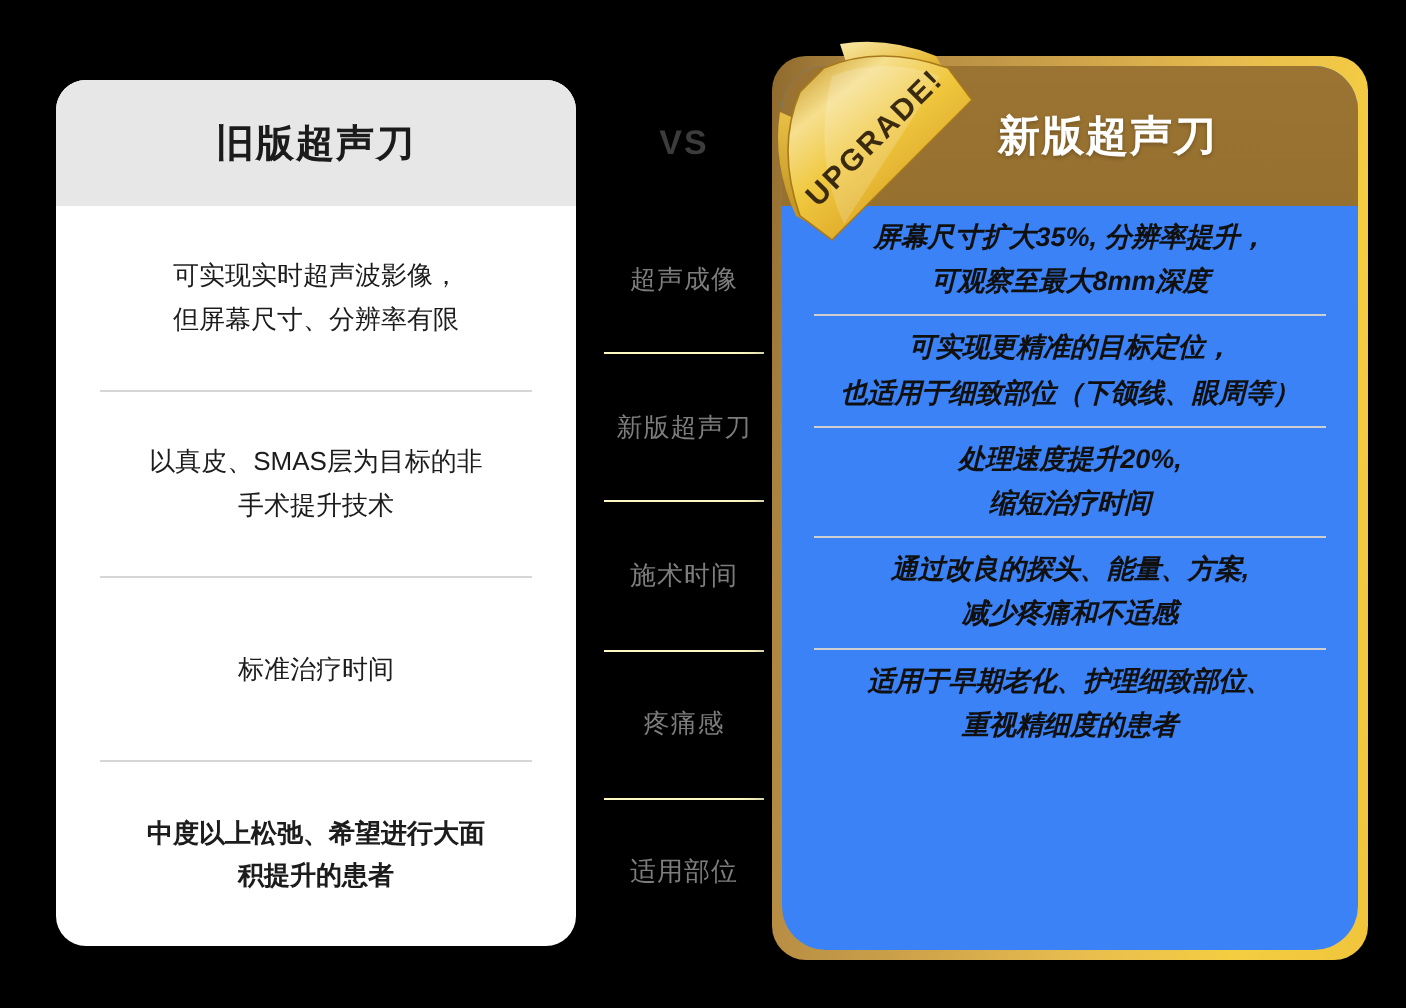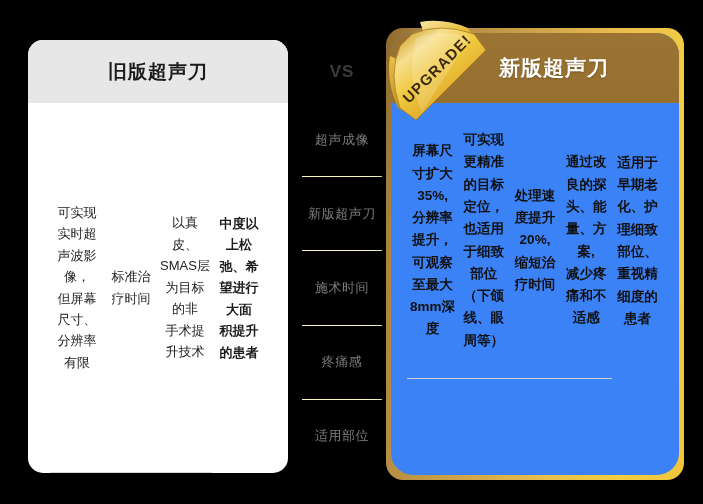--- a/index.html
+++ b/index.html
@@ -42,21 +42,21 @@
   }
   .card-old-title {
     font-size: 19px;
     font-weight: bold;
     color: #1b1b1b;
     letter-spacing: 1px;
   }
   .card-old-body {
     height: 370px;
     display: flex;
-    flex-direction: row;
+    flex-direction: column;
     padding: 0 22px;
     box-sizing: border-box;
   }
   .row-old {
     flex: 1 1 0;
     display: flex;
     align-items: center;
     justify-content: center;
     text-align: center;
     font-size: 13px;
@@ -154,23 +154,24 @@
   .card-new-title {
     font-size: 21px;
     font-weight: bold;
     color: #ffffff;
     letter-spacing: 1px;
     text-shadow: 0 1px 2px rgba(0,0,0,0.25);
   }
   .card-new-body {
     height: 276px;
     display: flex;
-    flex-direction: row;
+    flex-direction: column;
     padding: 0 16px;
     box-sizing: border-box;
+    font-style: italic;
   }
   .row-new {
     flex: 1 1 0;
     display: flex;
     align-items: center;
     justify-content: center;
     text-align: center;
     font-size: 13.5px;
     font-weight: bold;
     line-height: 1.65;
@@ -207,24 +208,24 @@
 
   <div class="card-old">
     <div class="card-old-header">
       <span class="card-old-title">旧版超声刀</span>
     </div>
     <div class="card-old-body">
       <div class="row-old">
           <div>可实现实时超声波影像，<br>但屏幕尺寸、分辨率有限</div>
         </div>
       <div class="row-old">
-          <div>标准治疗时间</div>
+          <div>以真皮、SMAS层为目标的非<br>手术提升技术</div>
         </div>
       <div class="row-old">
-          <div>以真皮、SMAS层为目标的非<br>手术提升技术</div>
+          <div>标准治疗时间</div>
         </div>
       <div class="row-old">
           <div>中度以上松弛、希望进行大面<br>积提升的患者</div>
         </div>
     </div>
   </div>
 
   <div class="center-col">
     <div class="vs-cell">
       <span class="vs-label">VS</span>

